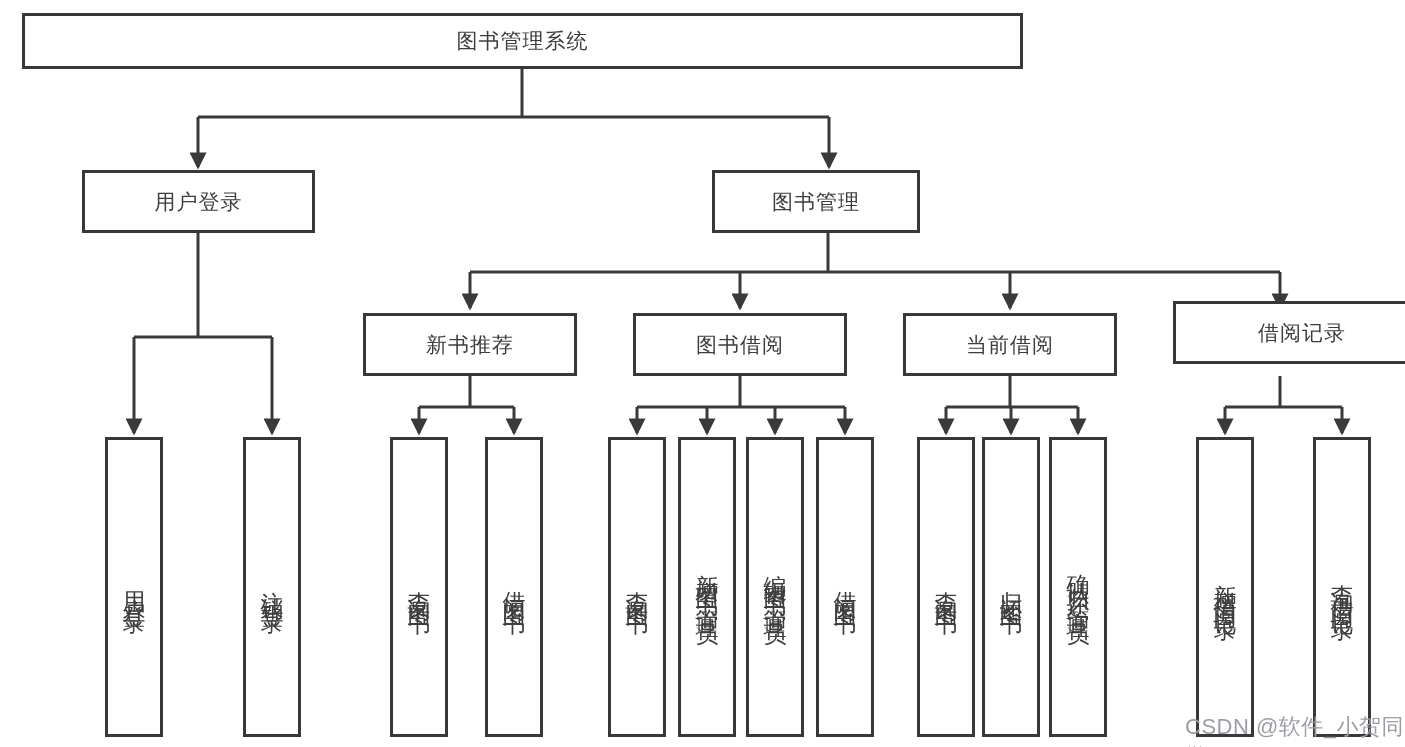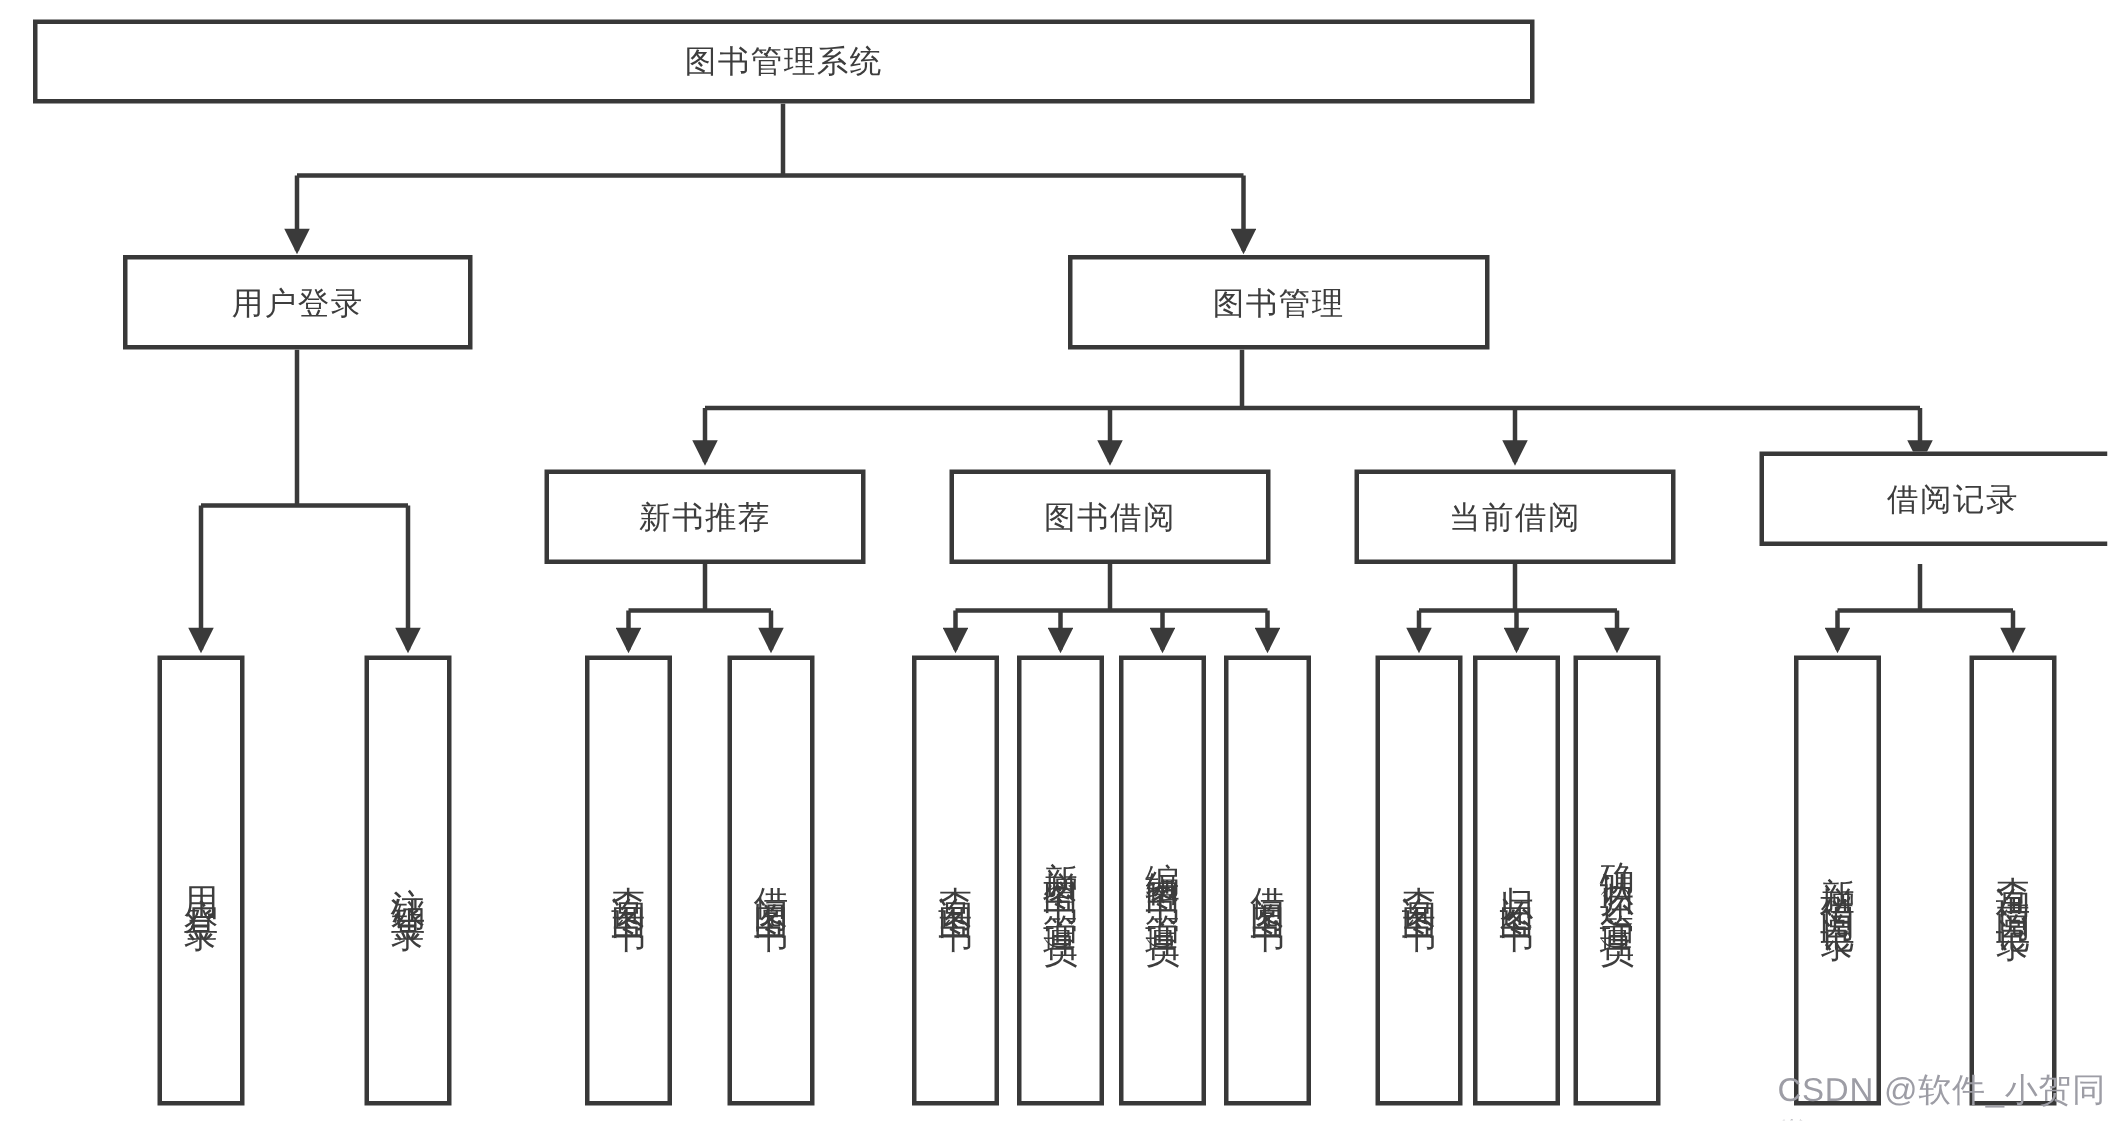--- a/index.html
+++ b/index.html
@@ -74,21 +74,21 @@
     </g>
   </svg>
 
   <div class="box hbox" style="left:22px; top:13px; width:1001px; height:56px;">
     <span>图书管理系统</span>
   </div>
 
   <div class="box hbox" style="left:82px; top:170px; width:233px; height:63px;">
     <span>用户登录</span>
   </div>
-  <div class="box hbox" style="left:712px; top:170px; width:281px; height:63px;font-family:Liberation Serif, serif;">
+  <div class="box hbox" style="left:712px; top:170px; width:208px; height:63px;font-family:Liberation Serif, serif;">
     <span>图书管理</span>
   </div>
 
   <div class="box hbox" style="left:363px; top:313px; width:214px; height:63px;">
     <span>新书推荐</span>
   </div>
   <div class="box hbox" style="left:633px; top:313px; width:214px; height:63px;">
     <span>图书借阅</span>
   </div>
   <div class="box hbox" style="left:903px; top:313px; width:214px; height:63px;align-items:center;">

